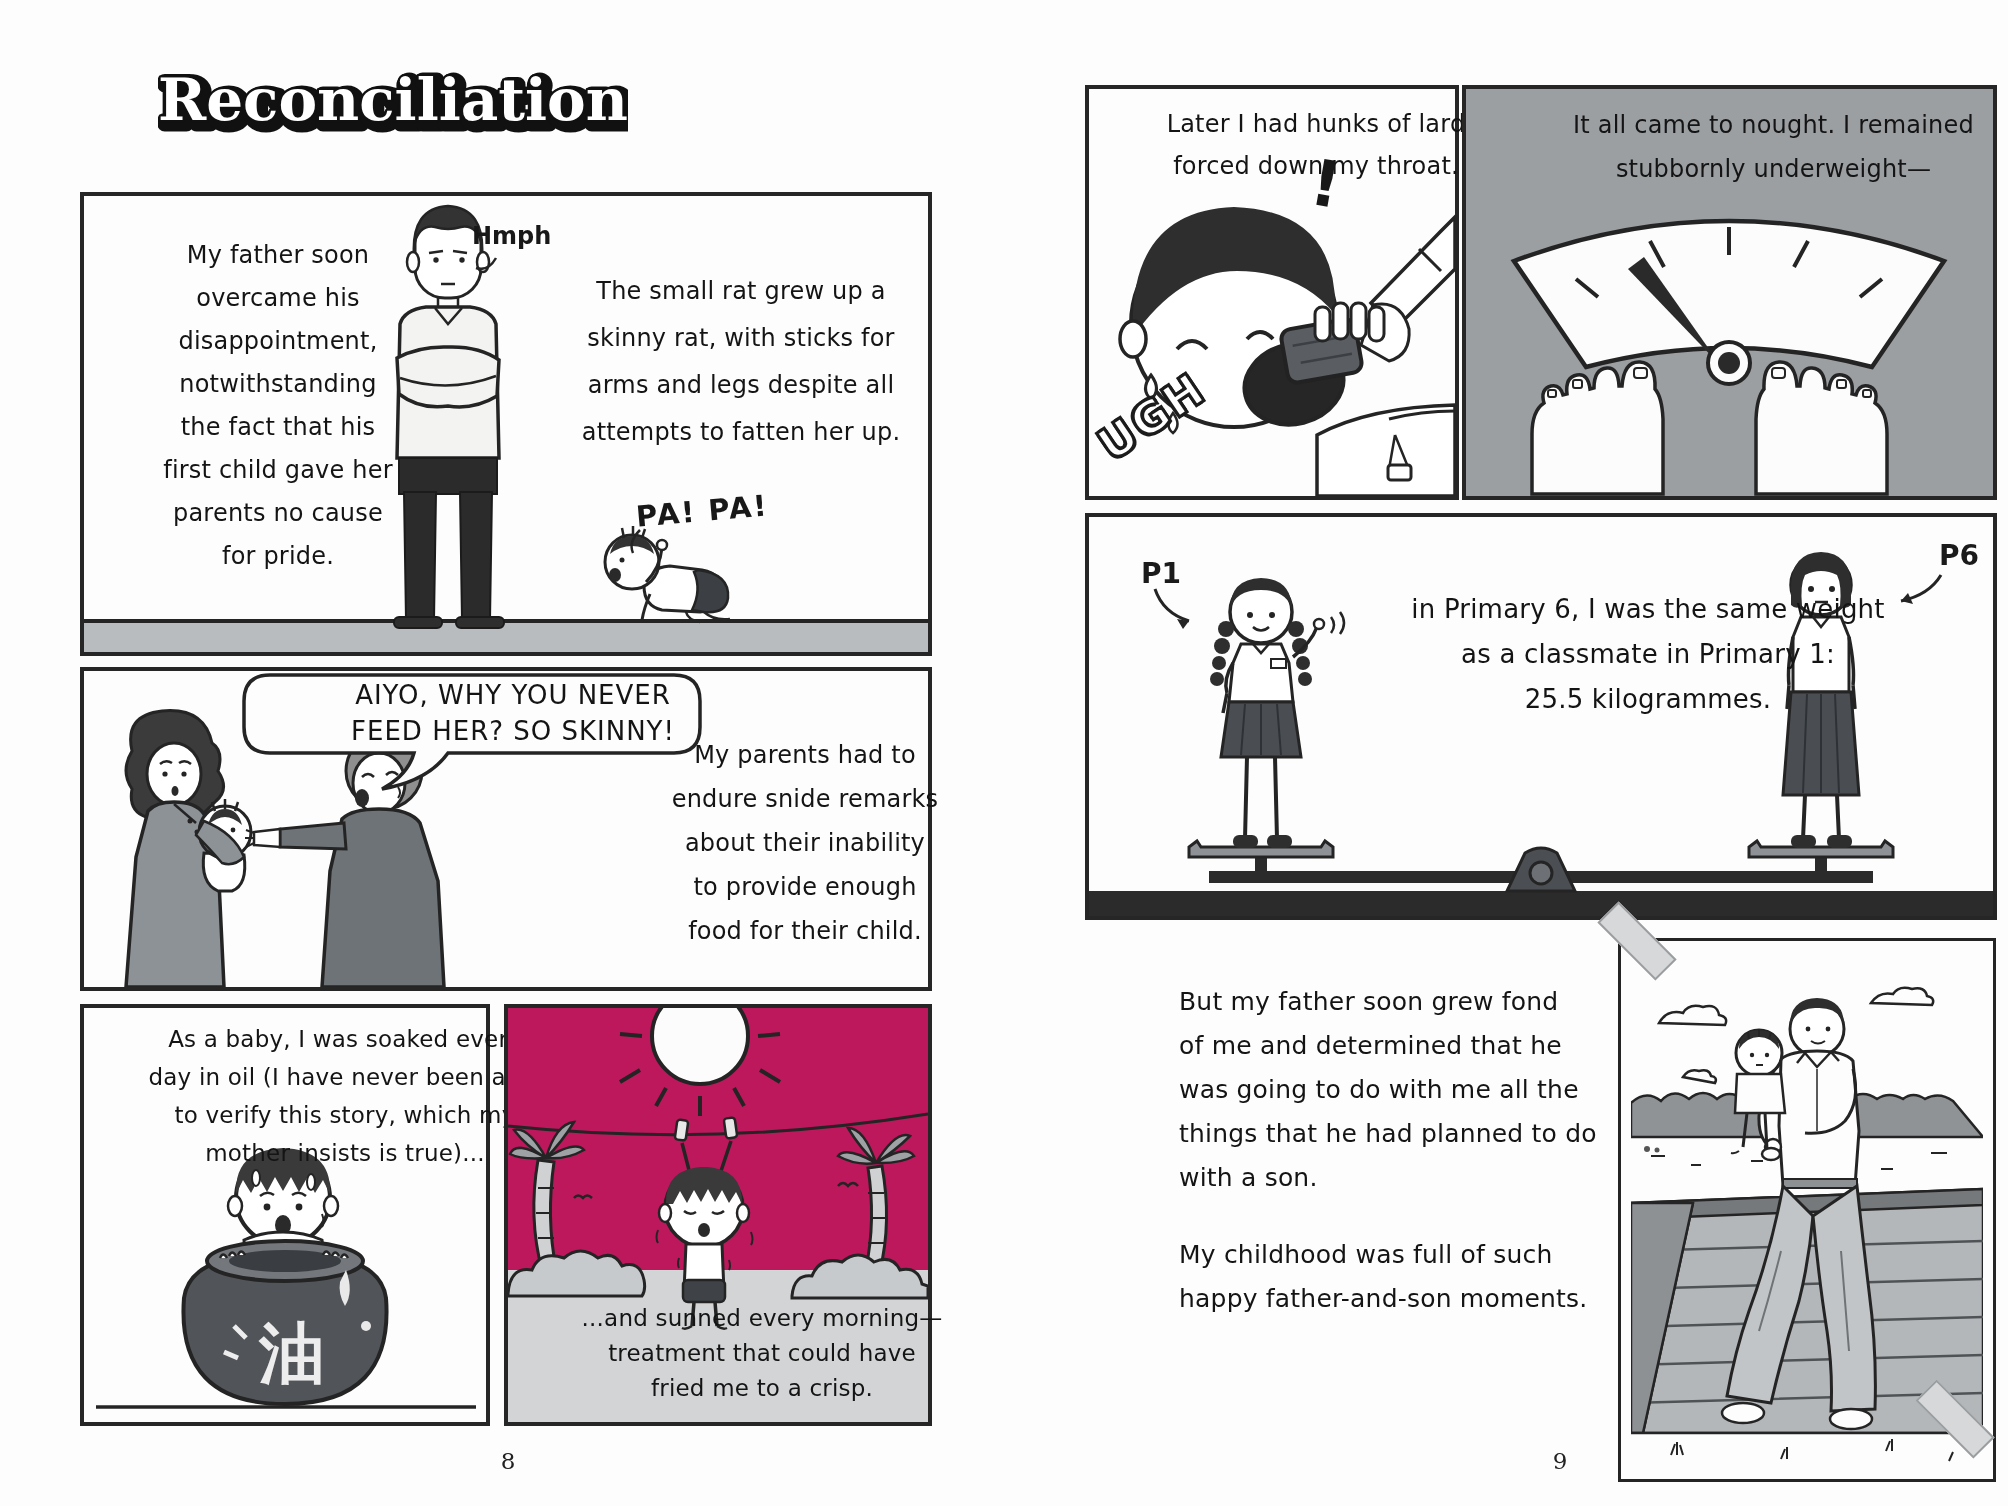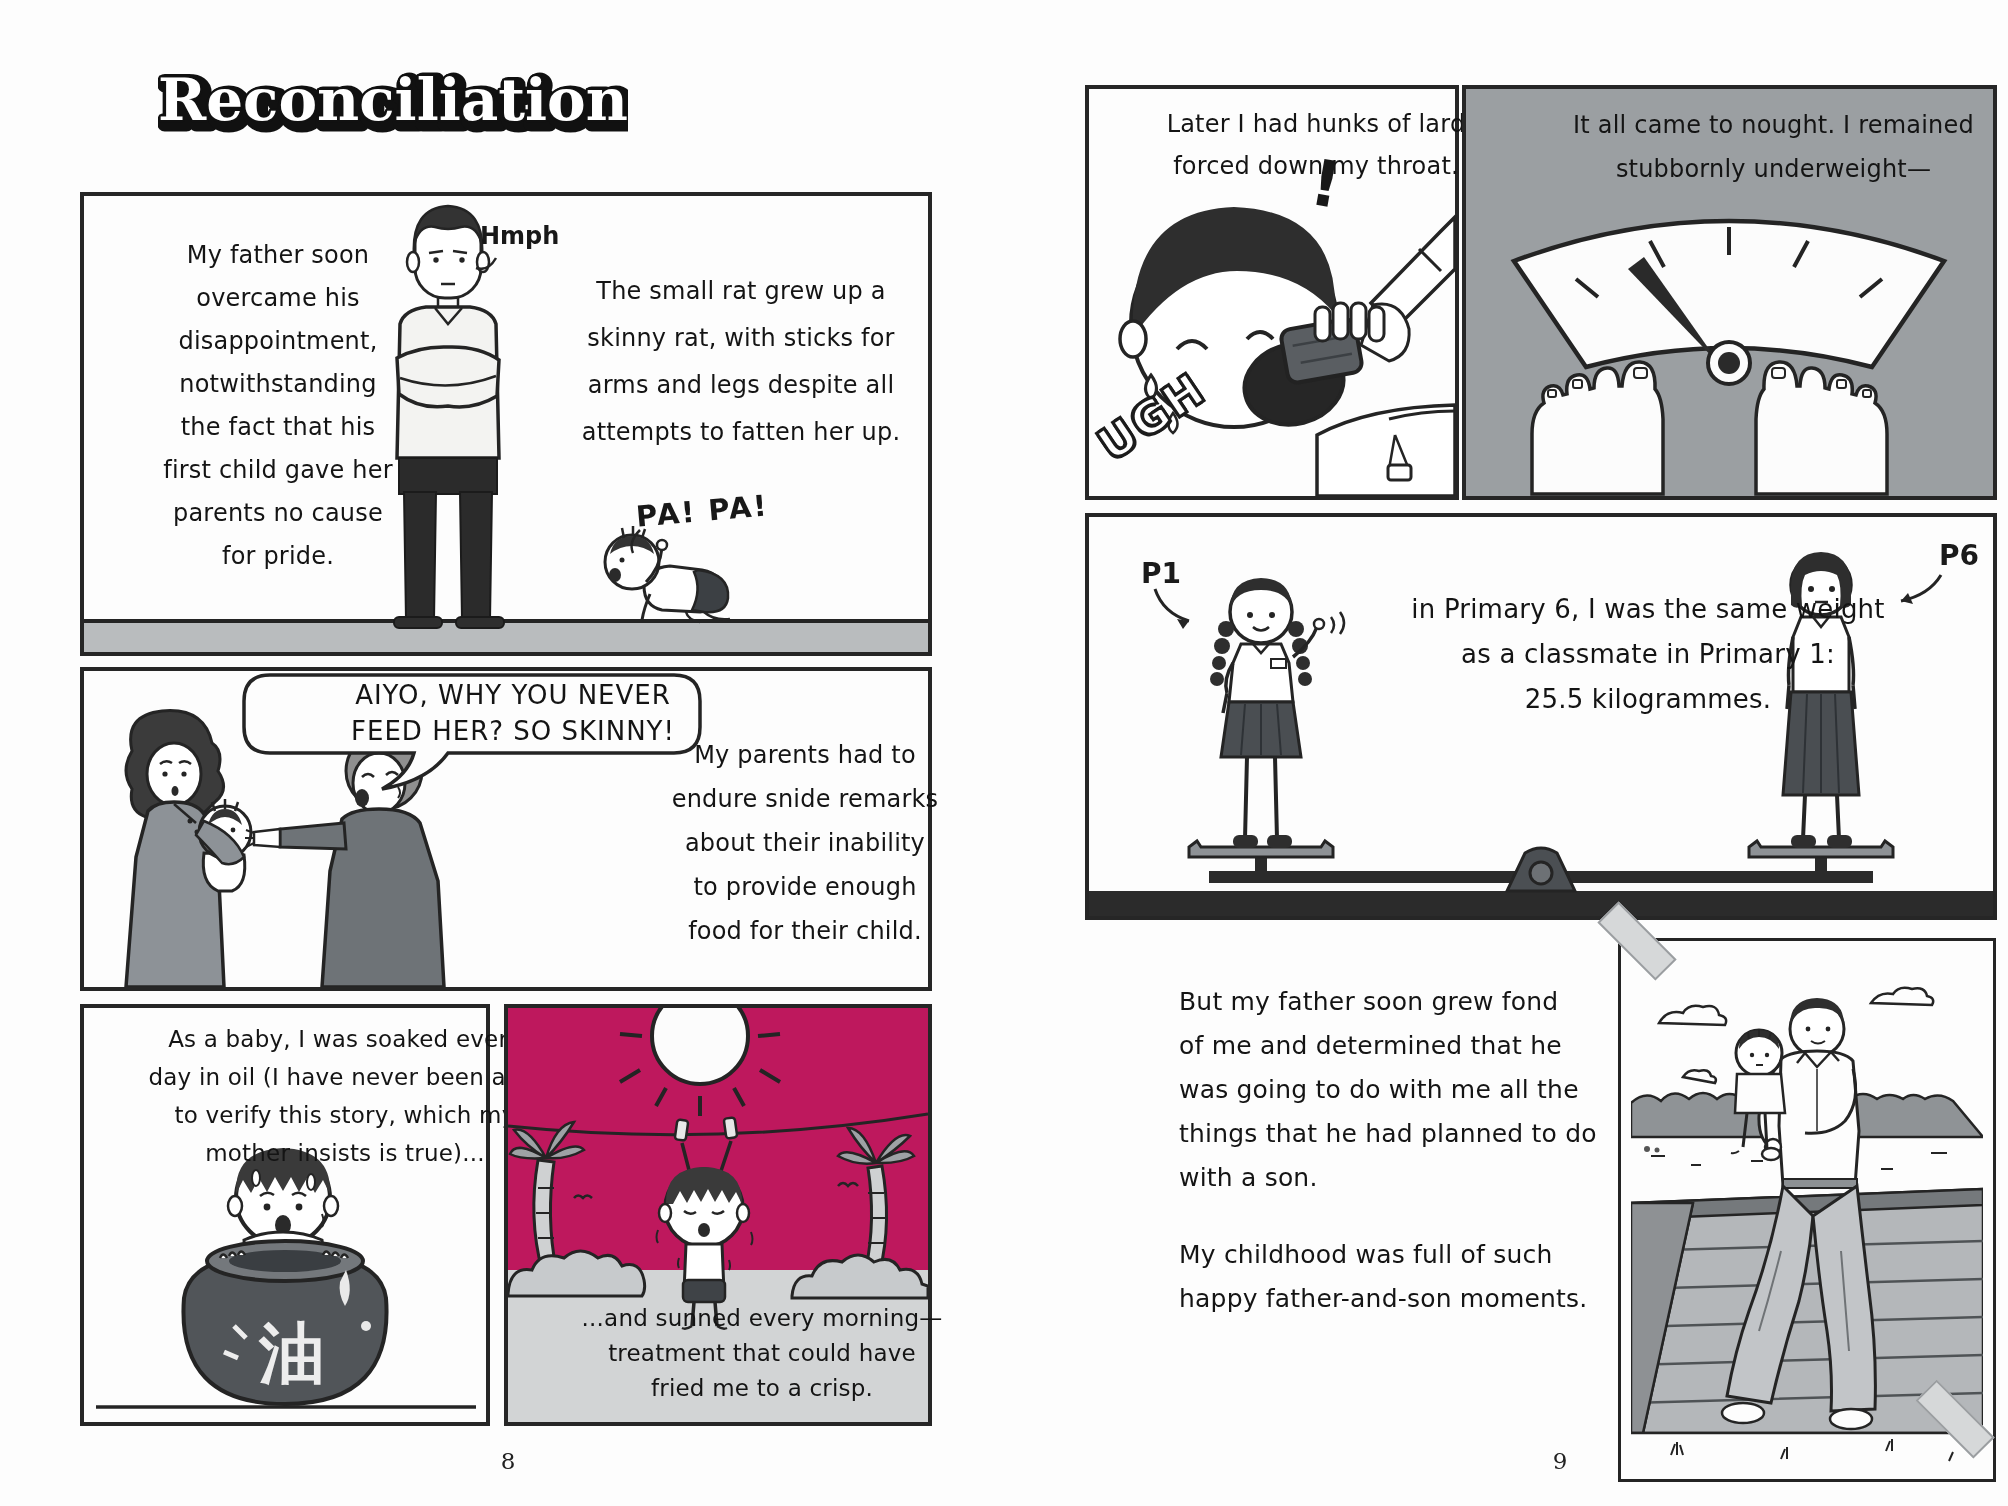--- a/index.html
+++ b/index.html
@@ -79,21 +79,21 @@
       </g>
     </svg>
     <div class="narr" style="left:0px;top:38px;width:300px;">My father soon
 overcame his
 disappointment,
 notwithstanding
 the fact that his
 first child gave her
 parents no cause
 for pride.</div>
-    <div class="sfx" style="left:396px;top:26px;font-size:24px;text-align:center;">Hmph</div>
+    <div class="sfx" style="left:388px;top:26px;font-size:24px;text-align:center;">Hmph</div>
     <div class="narr" style="left:438px;top:72px;width:350px;line-height:47px;">The small rat grew up a
 skinny rat, with sticks for
 arms and legs despite all
 attempts to fatten her up.</div>
     <div class="sfx" style="left:552px;top:298px;font-size:29px;letter-spacing:2px;transform:rotate(-5deg);">PA! PA!</div>
   </div>
 
   <div class="panel" style="left:80px;top:667px;width:852px;height:324px;">
     <svg class="svgfill" viewBox="0 0 844 316">
       <g stroke="#242424" fill="none" stroke-width="3">

